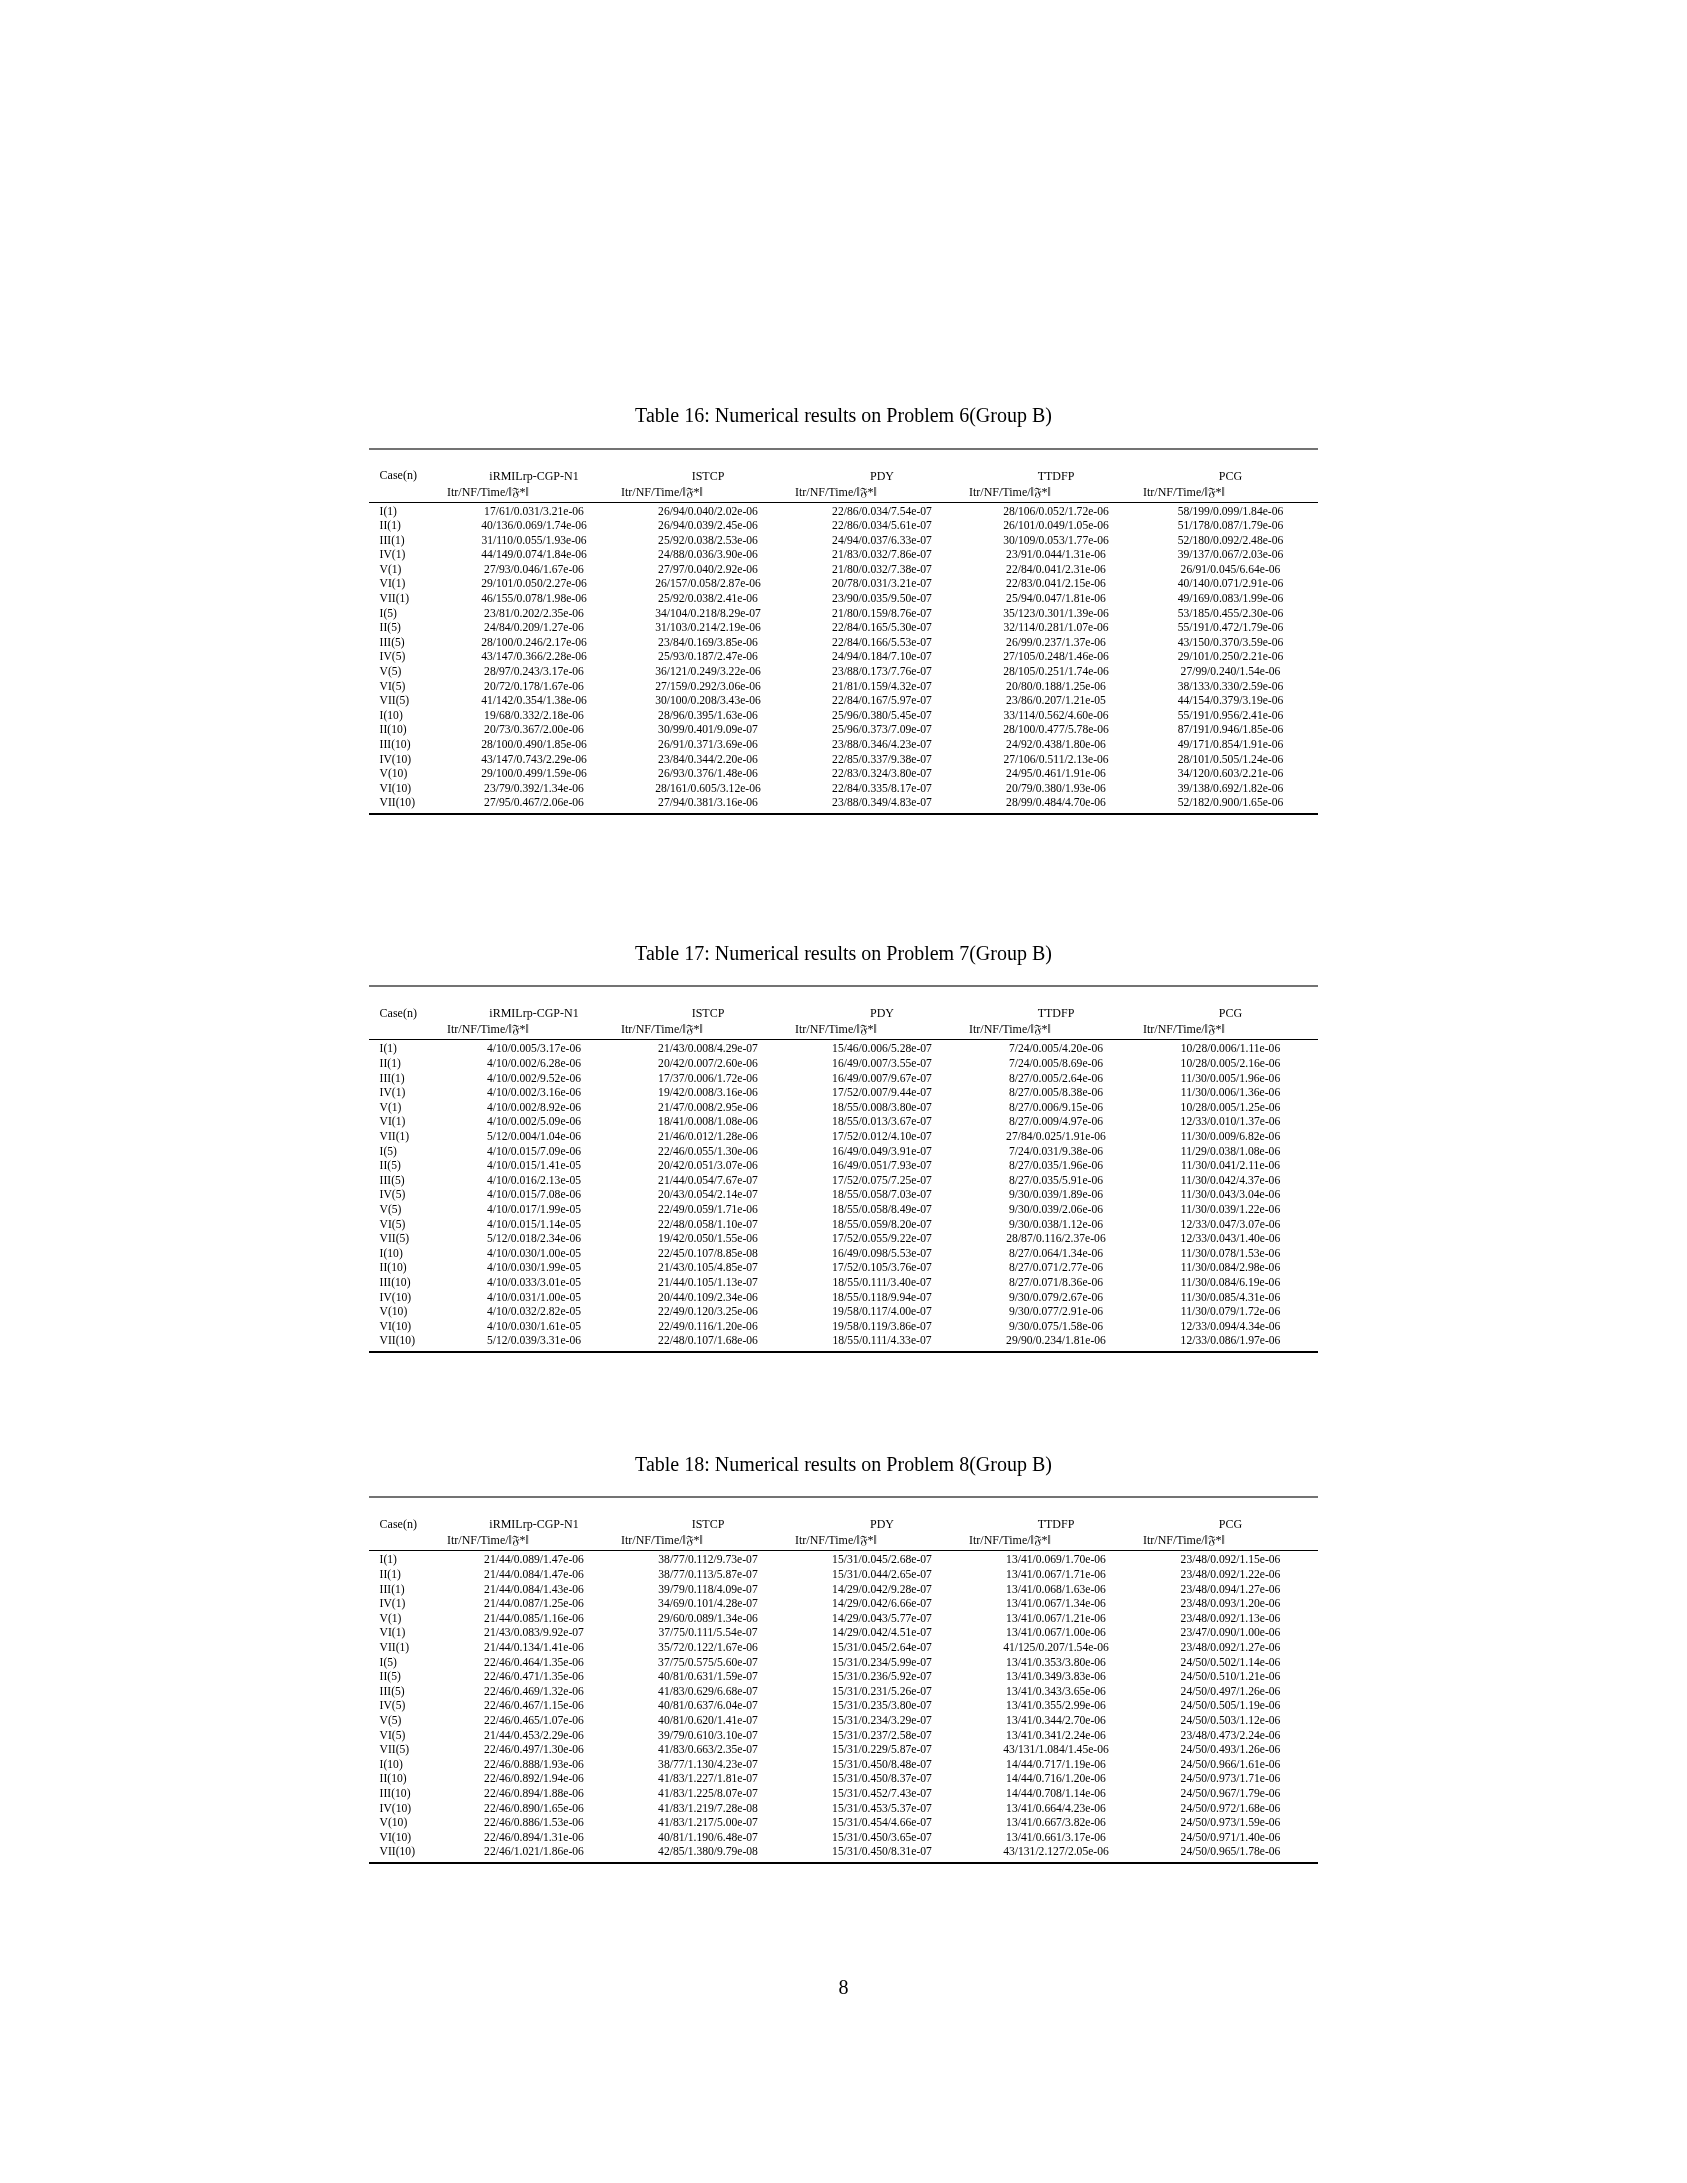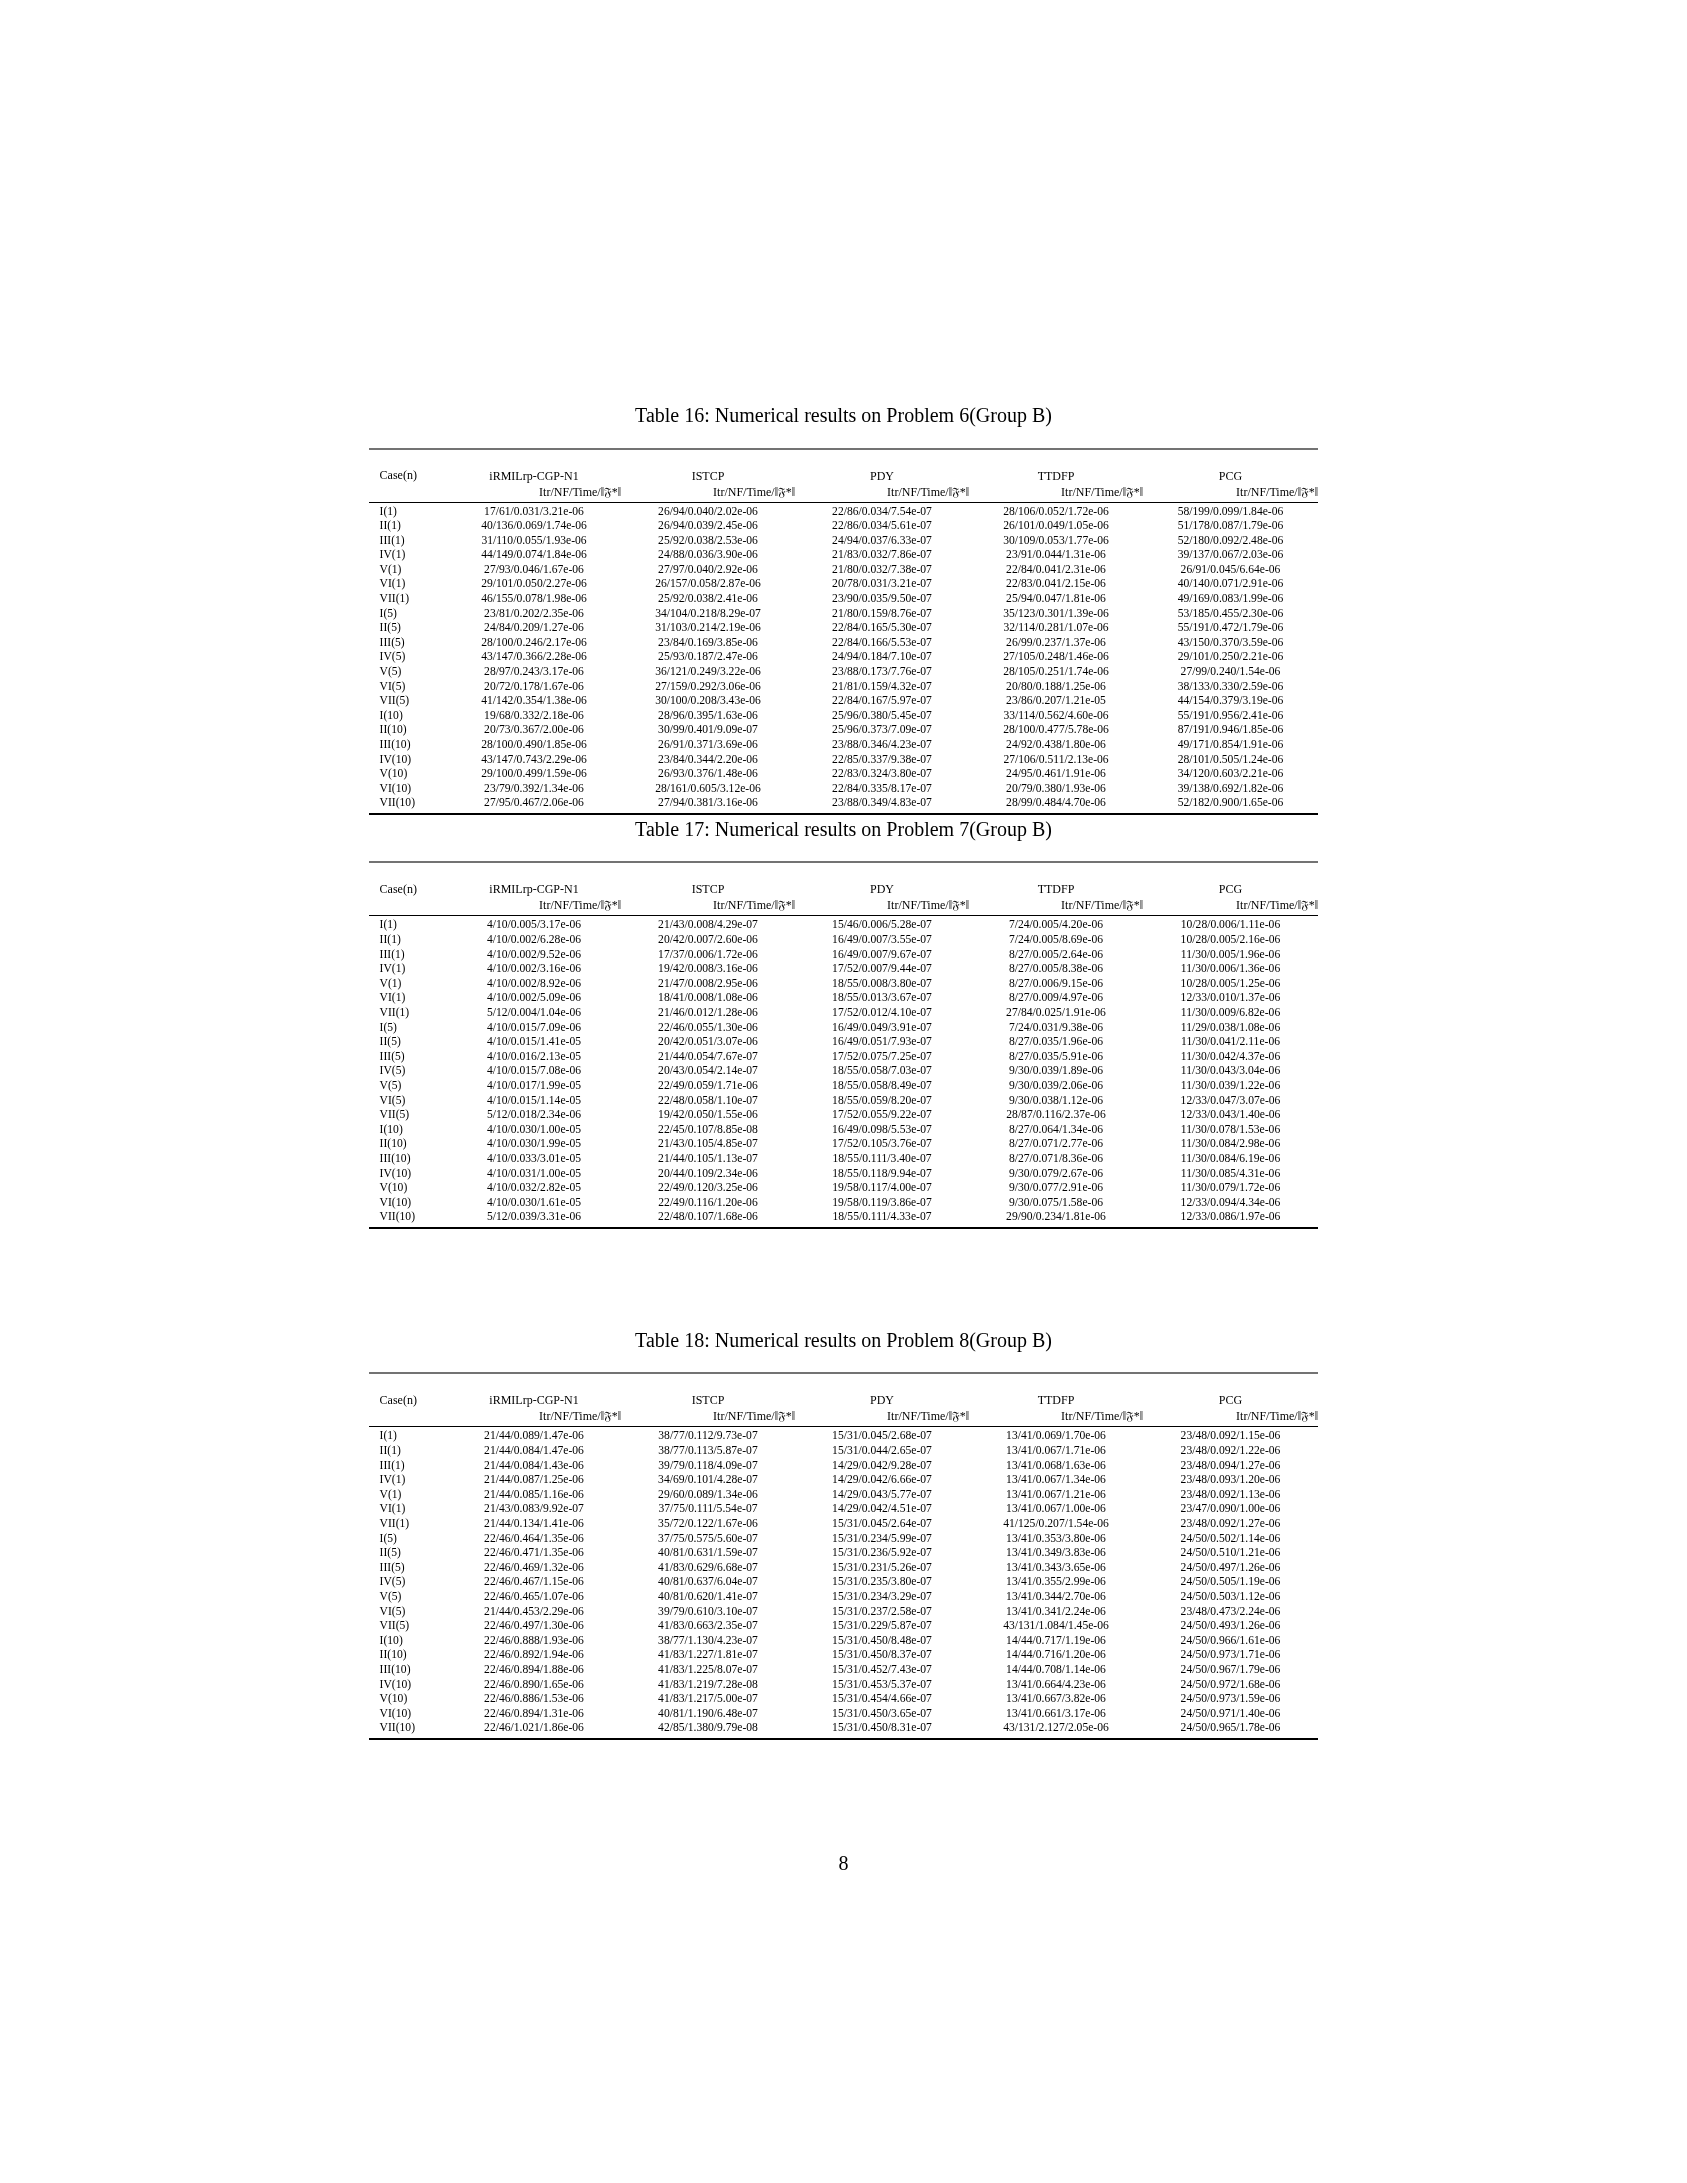--- a/index.html
+++ b/index.html
@@ -16,21 +16,21 @@
     -webkit-font-smoothing: antialiased;
   }
   .page {
     width: 1687px;
     height: 1540px;
     padding-top: 401px;
     box-sizing: border-box;
   }
   .table-section { }
   .sec-16 { margin-top: 0; }
-  .sec-17 { }
+  .sec-17 { margin-top: 124px; }
   .sec-18 { margin-top: 97px; }
   .caption {
     text-align: center;
     font-size: 20px;
     line-height: 28px;
     color: #000;
   }
   table.results {
     width: 949px;
     margin: 18.5px auto 0 auto;
@@ -48,21 +48,21 @@
   table.results thead th.alg {
     font-size: 12px;
     line-height: 15px;
     padding-top: 19px;
     text-align: center;
   }
   table.results thead th.metric {
     font-size: 12px;
     line-height: 16px;
     padding-bottom: 2px;
-    text-align: right;
+    text-align: left;
     font-family: "Liberation Serif", "DejaVu Serif", "DejaVu Sans", serif;
   }
   table.results thead th.case-h {
     font-size: 12px;
     text-align: left;
     padding-left: 10.6px;
     vertical-align: middle;
   }
   table.results thead th.case-h,
   table.results thead tr.metric-row th {

